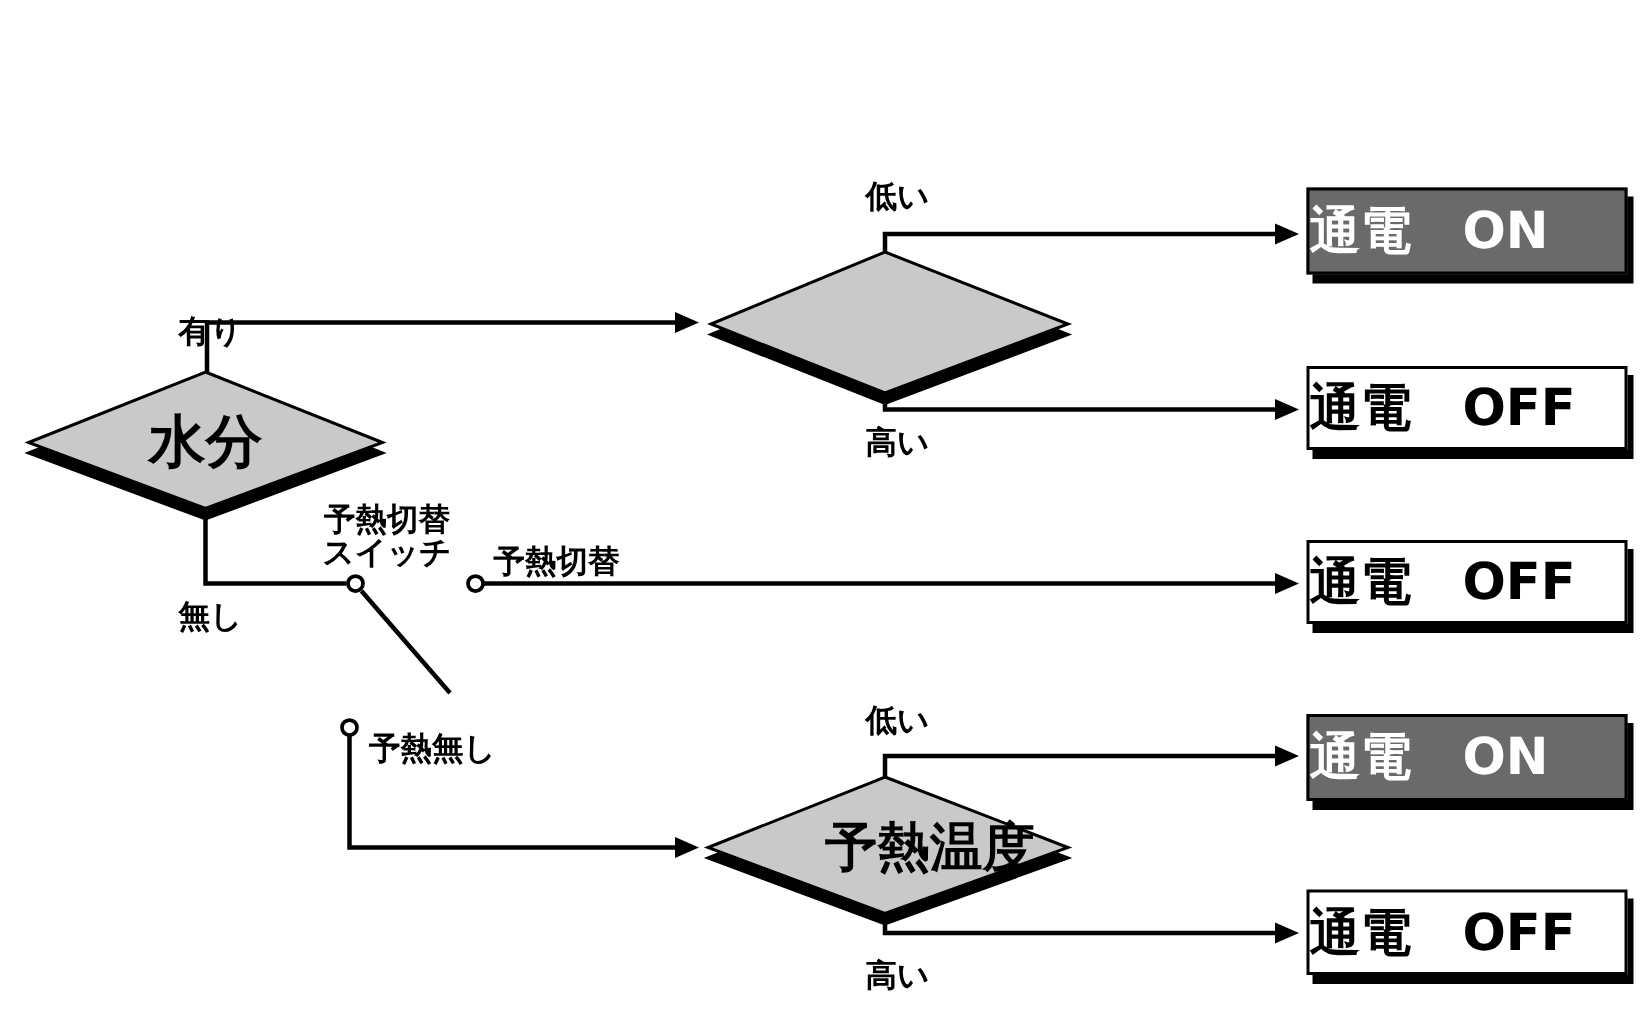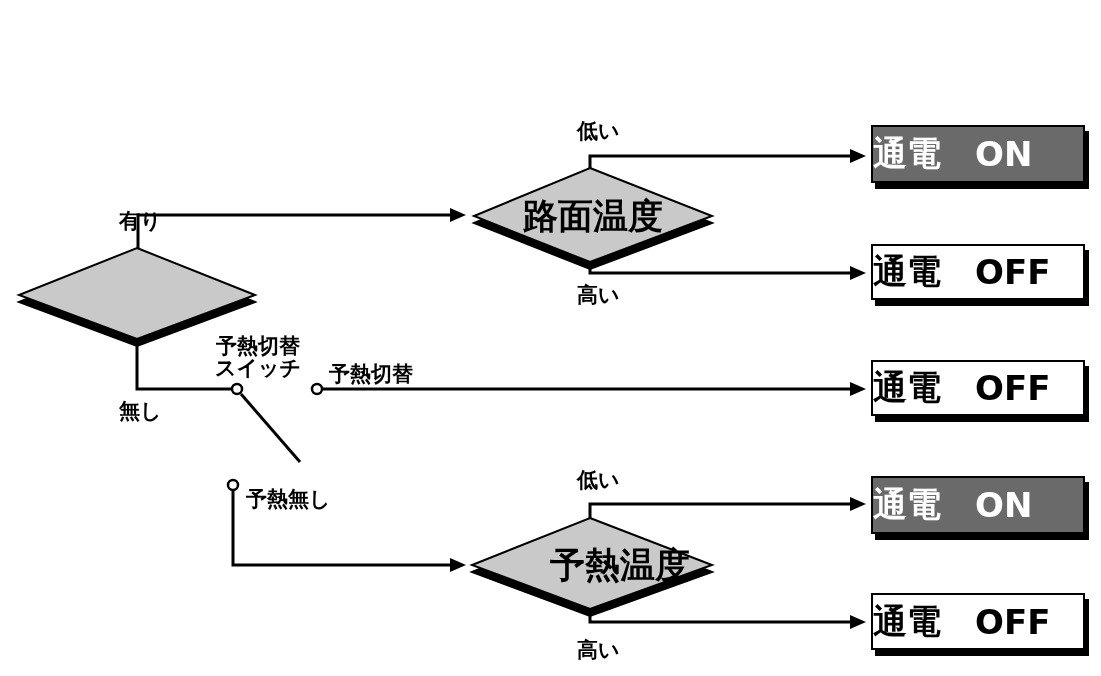--- a/index.html
+++ b/index.html
@@ -94,21 +94,21 @@
       <polygon class="dshadow" transform="translate(0,7)" points="590,168 712,216 590,262 474,216"></polygon>
       <polygon class="diamond" points="590,168 712,216 590,262 474,216"></polygon>
     </g>
 
     <g>
       <polygon class="dshadow" transform="translate(0,7)" points="590,518 712,565 590,609 472,565"></polygon>
       <polygon class="diamond" points="590,518 712,565 590,609 472,565"></polygon>
     </g>
   </svg>
 
-  <div class="dlabel med" style="left:593px;top:216px;">路面温度</div>
+  <div class="dlabel big" style="left:137px;top:295px;">水分</div>
   <div class="dlabel med" style="left:620px;top:565px;text-align:center;">予熱温度</div>
 
   <div class="elabel" style="left:119px;top:182px;margin-top:28px;">有り</div>
   <div class="elabel" style="left:119px;top:400px;">無し</div>
   <div class="elabel" style="left:577px;top:120px;">低い</div>
   <div class="elabel" style="left:577px;top:284px;">高い</div>
   <div class="elabel" style="left:215px;top:335px;text-align:center;">
     <div>予熱切替</div>
     <div>スイッチ</div>
   </div>

